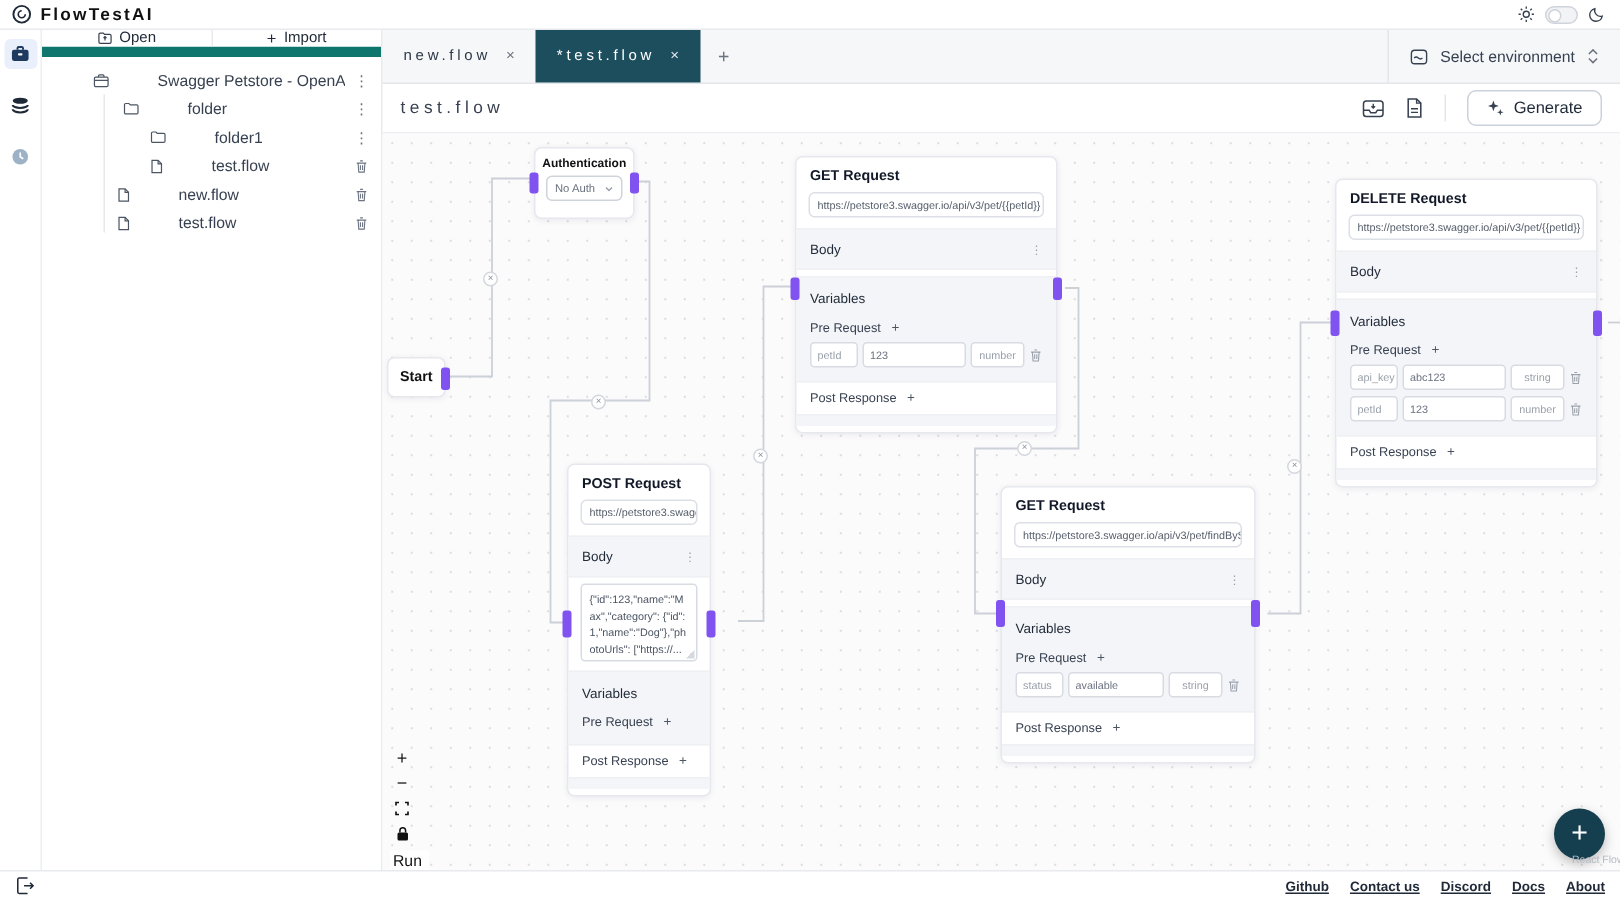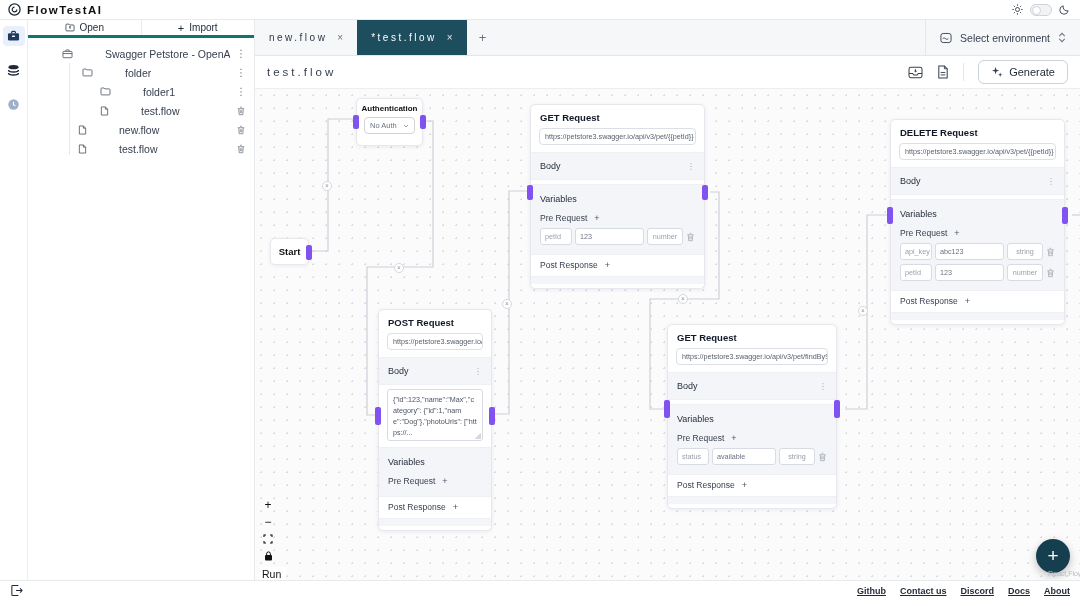--- a/index.html
+++ b/index.html
@@ -20,21 +20,21 @@
 
   
   .rail { width:28px; border-right:1px solid #eceef1; display:flex; flex-direction:column; align-items:center; padding-top:6px; gap:14px; }
   .rail-item { width:22px; height:20px; display:flex; align-items:center; justify-content:center; border-radius:4px; }
   .rail-item.active { background:#e9f0fb; }
 
   
   .sidebar { width:227px; border-right:1px solid #e8eaee; position:relative; }
   .crumb { height:18px; display:flex; align-items:center; gap:4px; padding:0 8px; font-size:9.5px; color:#4b5563; border-bottom:1px solid #eef0f3; }
   .crumb .sep { color:#9aa1ab; font-size:9px; }
-  .side-actions { display:flex; height:18px; border-bottom:3px solid #0f766e;justify-content:space-between; }
+  .side-actions { display:flex; height:18px; border-bottom:7px solid #0f766e;justify-content:space-between; }
   .side-btn { flex:1; display:flex; align-items:center; justify-content:center; gap:5px; font-size:10px; color:#1f2937; border-right:1px solid #e8eaee; cursor:pointer; background:#fff; }
   .side-btn:last-child { border-right:none; }
   .tree { position:relative; padding-top:6px; }
   .tree-row { height:19px; display:flex; align-items:center; gap:6px; font-size:10.5px; color:#374151; padding-right:8px; }
   .tree-row .grow { flex:1; overflow:hidden; white-space:nowrap;margin-left:26px; }
   .kebab-v { color:#6b7280; font-size:10px; width:10px; text-align:center; }
   .guide { position:absolute; left:41px; top:25px; width:1px; height:92px; background:#e6e8ec; }
   .pl0{padding-left:34px;} .pl1{padding-left:54px;} .pl2{padding-left:72px;} .plf{padding-left:50px;}
 
   
@@ -86,31 +86,31 @@
   .trash { flex:0 0 auto; cursor:pointer; }
   .postrow { display:flex; gap:7px; align-items:flex-start; font-size:8.5px; color:#374151; padding:5px 9px 4px; }
   .bstrip { height:8px; background:#f4f5f8; border-top:1px solid #eef0f3; margin:2px 0 4px; }
   .bodytxt { margin:2px 8px 6px; border:1px solid #d8dbe2; border-radius:3px; background:#fff;
     font-size:7.2px; color:#4b5563; padding:4px 5px; height:52px; overflow:hidden; line-height:1.55;
     word-break:break-all; position:relative; cursor:text; }
   .bodytxt::after { content:""; position:absolute; right:1px; bottom:1px; width:6px; height:6px;
     background:linear-gradient(135deg, transparent 50%, #c3c8cf 50%); opacity:.7; }
 
   
-  #n-start { left:15px; top:149px; width:39px; height:27px; display:flex; align-items:center; justify-content:center;
+  #n-start { left:3px; top:149px; width:39px; height:27px; display:flex; align-items:center; justify-content:center;
     font-size:9.5px; font-weight:bold; color:#111; }
   #n-start .handle { top:6px; height:15px; }
   #n-auth { left:101px; top:9px; width:67px; height:48px; }
   #n-auth .handle { top:16px; height:14px; }
   .auth-title { font-size:8px; font-weight:bold; color:#111; text-align:center; padding:5px 0 4px; }
   .auth-select { margin:0 7px; border:1px solid #cfd3da; border-radius:4px; padding:3px 5px; font-size:7.5px;
     color:#6b7280; display:flex; justify-content:space-between; align-items:center; cursor:pointer; }
   #n-get1 { left:275px; top:15px; width:175px; }
   #n-get1 .handle { top:80px; height:15px; }
-  #n-post1 { left:123px; top:220px; width:114px; }
+  #n-post1 { left:123px; top:220px; width:96px; }
   #n-post1 .handle { top:97px; height:18px; }
   #n-get2 { left:412px; top:235px; width:170px; }
   #n-get2 .handle { top:75px; height:18px; }
   #n-del1 { left:635px; top:30px; width:175px; }
   #n-del1 .handle { top:87px; height:17px; }
 
   
   .controls { position:absolute; left:5px; top:408px; display:flex; flex-direction:column; gap:2px; }
   .ctl { width:16px; height:15px; display:flex; align-items:center; justify-content:center;
     font-size:12px; color:#111; cursor:pointer; background:transparent; border:none; }

